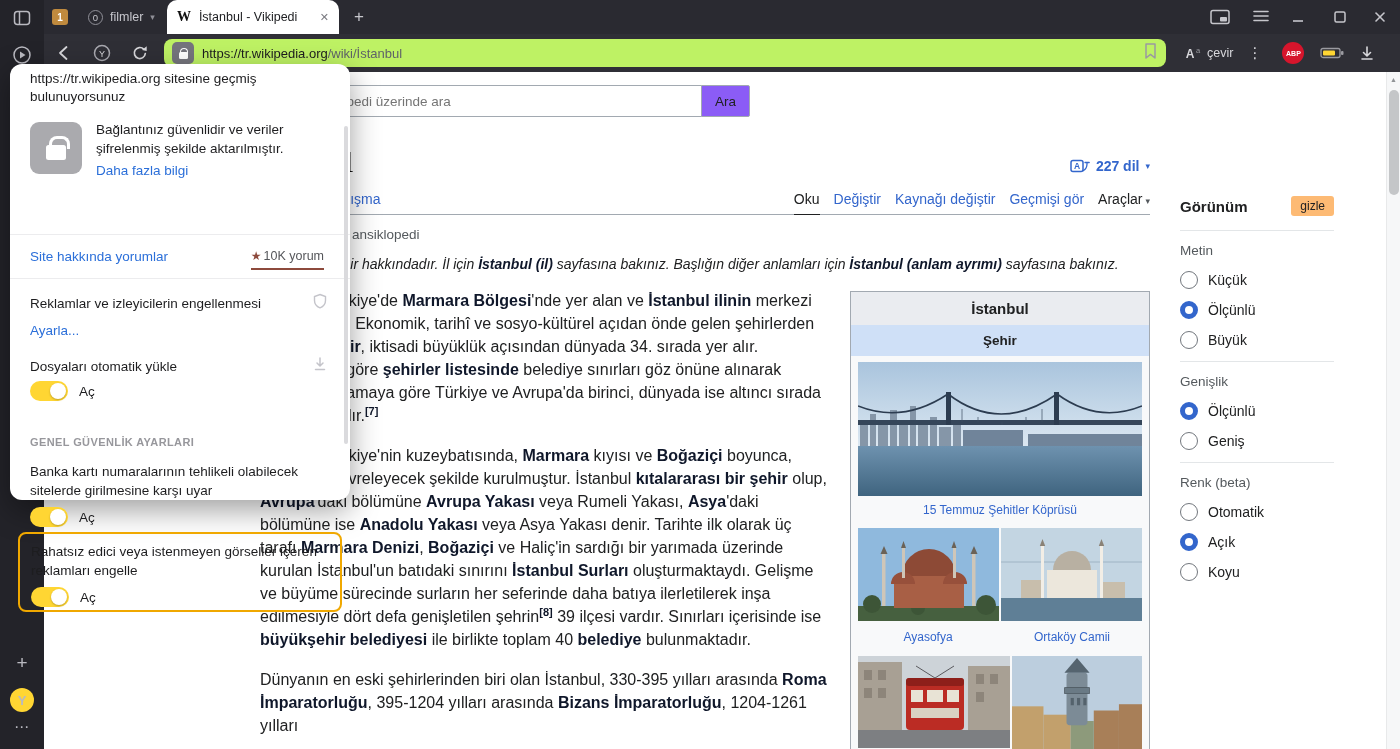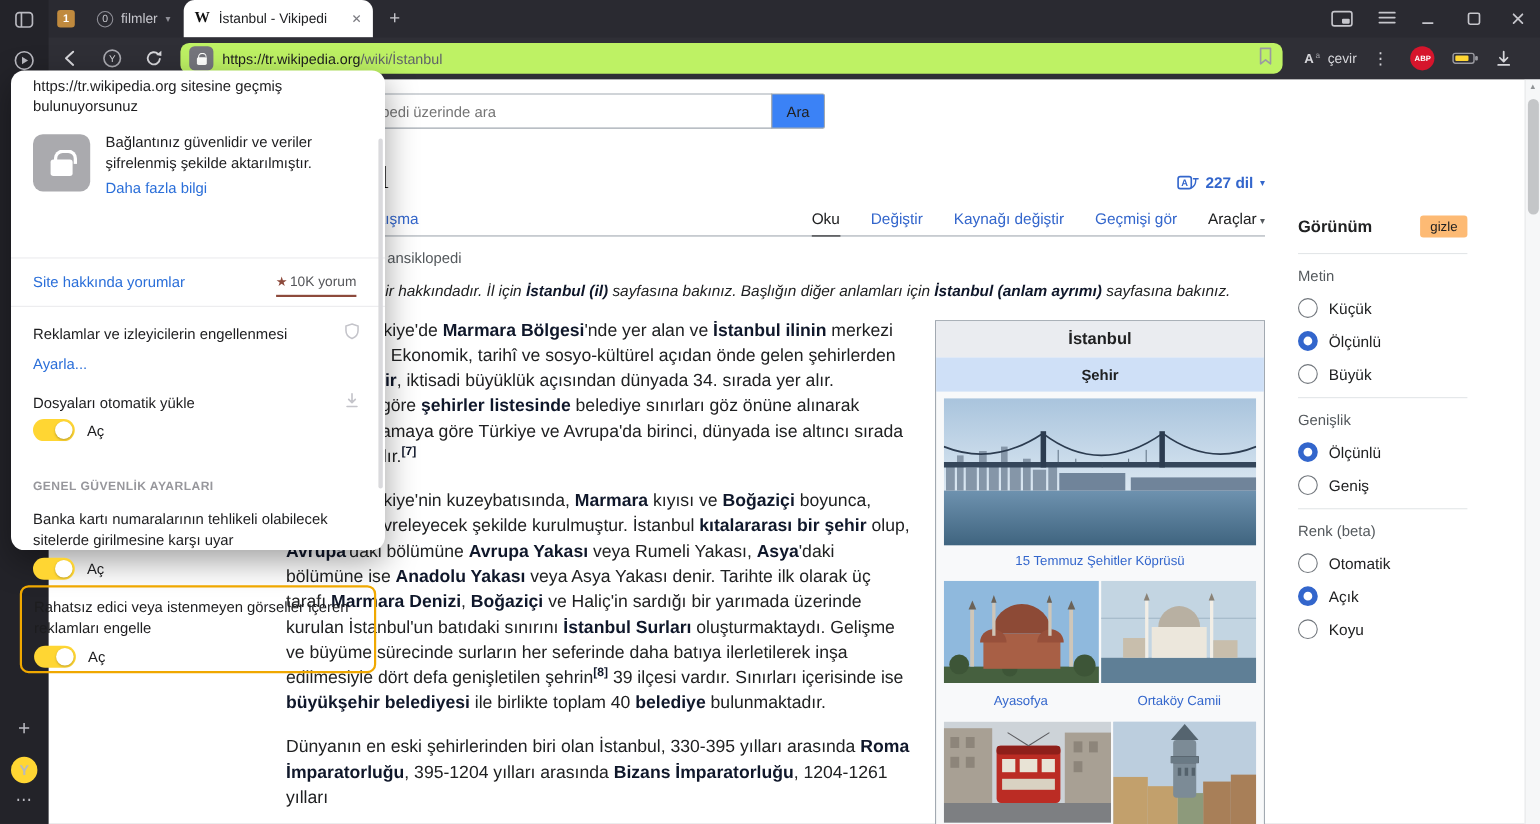--- a/index.html
+++ b/index.html
@@ -45,33 +45,33 @@
   .abp { margin-left:20px; width:22px; height:22px; border-radius:50%; background:#d6152c; color:#fff; font-size:7px; font-weight:bold; display:flex; align-items:center; justify-content:center; cursor:pointer; }
   .tb-batt { margin-left:16px; } .tb-dl { margin-left:12px; }
 
   
   .page { position:absolute; left:44px; top:72px; width:1356px; height:677px; background:#fff; z-index:1; overflow:hidden; color:#202122; }
   .search-wrap { position:absolute; left:246px; top:13px; display:flex; }
   .search-box { position:relative; }
   .search-input { width:412px; height:32px; border:1px solid #a2a9b1; border-radius:2px 0 0 2px; padding:0 8px 0 34px; font-size:13.5px; color:#202122; font-family:inherit; }
   .mag { position:absolute; left:11px; top:9px; width:10px; height:10px; border:2px solid #54595d; border-radius:50%; }
   .mag:after { content:''; position:absolute; left:8px; top:8px; width:6px; height:2px; background:#54595d; transform:rotate(45deg); }
-  .search-btn { height:32px; margin-left:-1px; padding:0 13px; border:1px solid #a2a9b1; border-radius:0 2px 2px 0; background:#3b82f6; font-size:13.5px; color:#202122; font-family:inherit; cursor:pointer; }
+  .search-btn { height:32px; margin-left:-1px; padding:0 13px; border:1px solid #a2a9b1; border-radius:0 2px 2px 0; background:#8b5cf6; font-size:13.5px; color:#202122; font-family:inherit; cursor:pointer; }
   .user-links { position:absolute; top:22px; right:58px; display:flex; gap:17px; align-items:center; font-size:13.5px; }
   .ulink { color:#3366cc; text-decoration:none; cursor:pointer; }
   .more-dots { color:#202122; font-size:13px; font-weight:bold; cursor:pointer; }
 
   .content { position:absolute; left:216px; top:74px; width:890px; }
   .title-row { display:flex; justify-content:space-between; align-items:flex-end; }
   h1.ptitle { font-family:"Liberation Serif","DejaVu Serif",serif; font-size:29px; font-weight:400; color:#000; }
   .langs { display:flex; align-items:center; gap:6px; color:#3366cc; font-size:14px; padding-bottom:5px; cursor:pointer; }
   .langs b { font-weight:bold; }
   .tabs-row { display:flex; justify-content:space-between; align-items:flex-end; border-bottom:1px solid #a2a9b1; margin-top:8px; font-size:14px; }
   .tabs-left { display:flex; gap:24px; }
-  .tabs-right { display:flex; gap:28px; align-items:flex-end;justify-content:flex-end; }
+  .tabs-right { display:flex; gap:14px; align-items:flex-end;justify-content:flex-end; }
   .tab { padding:4px 0 7px; color:#3366cc; cursor:pointer; white-space:nowrap; }
   .tab.current { color:#202122; }
   .tab.active { color:#202122; border-bottom:1px solid #202122; margin-bottom:-1px; }
   .tab.tools { color:#202122; }
   .tab .chev { font-size:9px; color:#54595d; margin-left:3px; }
   .tagline { margin-top:12px; font-size:13.5px; color:#54595d; }
   .hatnote { margin-top:12px; font-style:italic; font-size:14px; line-height:21px; color:#202122; }
   .article { margin-top:14px; font-size:16px; line-height:23px; }
   .article p { margin-bottom:17px; }
   a.wlink { color:#0f172a; text-decoration:none; cursor:pointer;font-weight:bold; }

